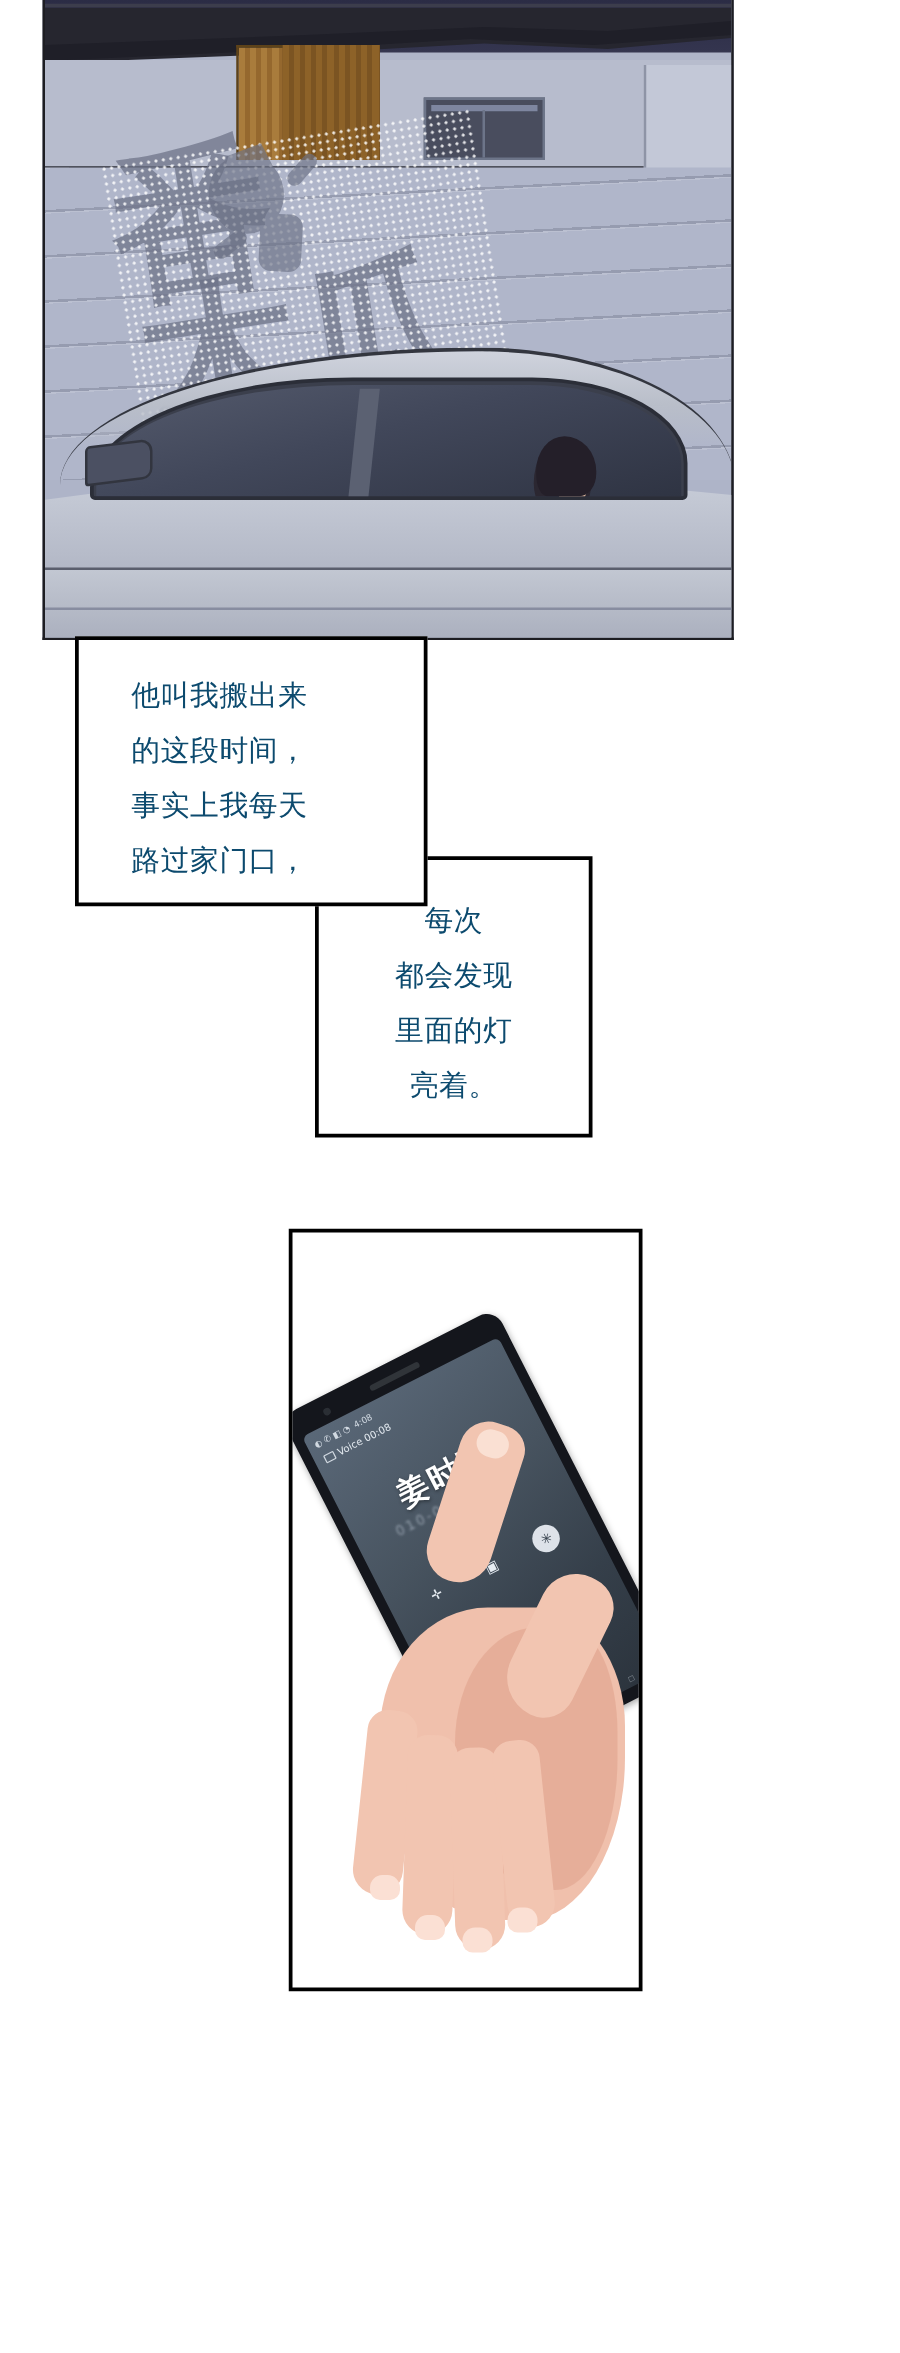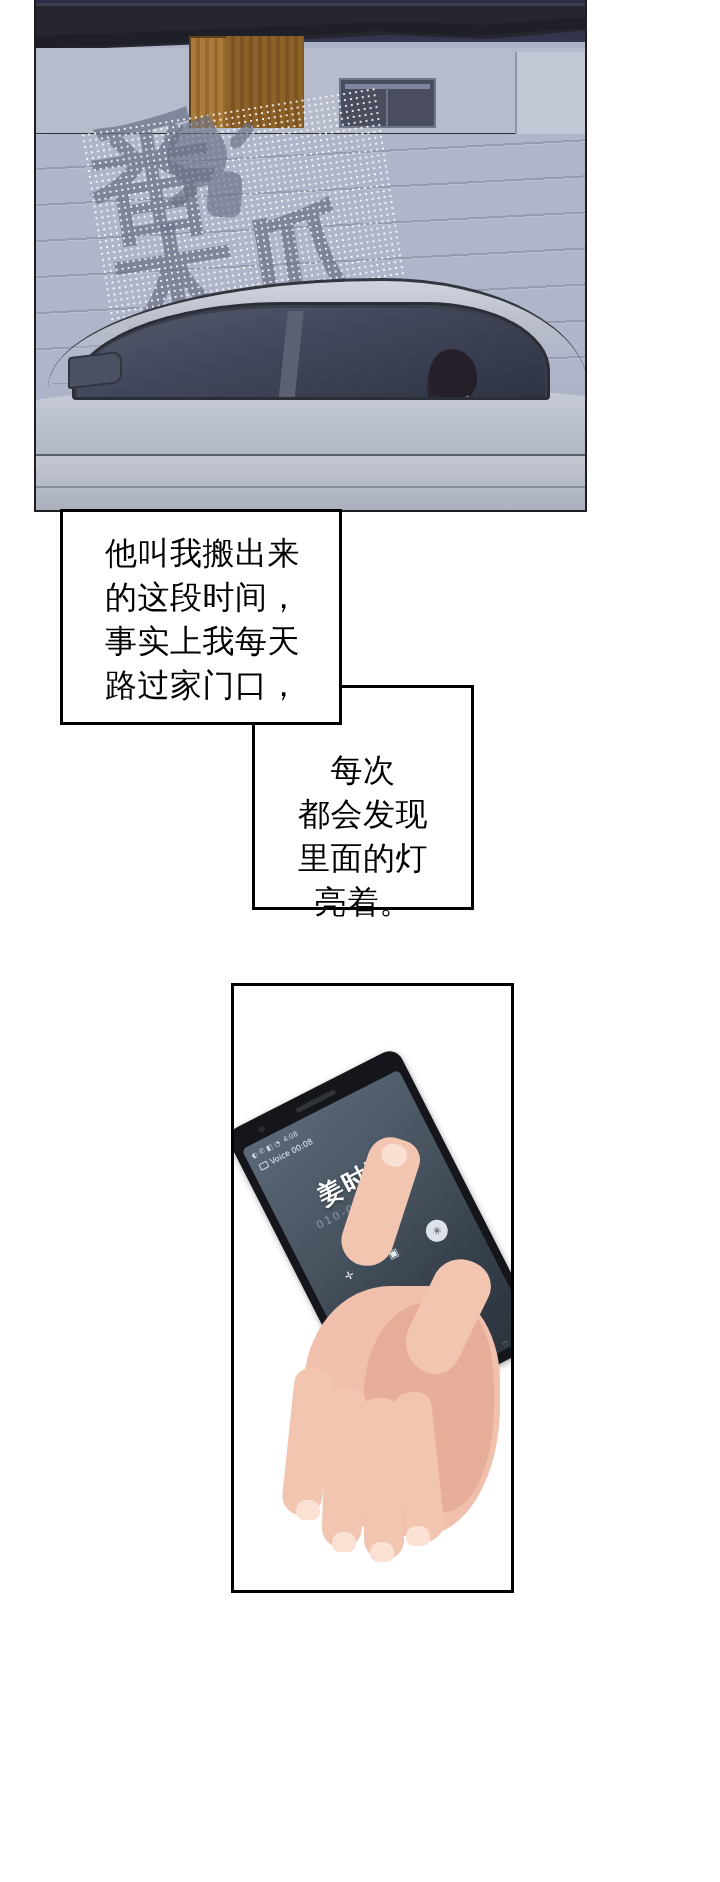--- a/index.html
+++ b/index.html
@@ -236,43 +236,43 @@
   }
 
   
   .bubble {
     position: absolute;
     background: #ffffff;
     border: 3px solid #000000;
     box-sizing: border-box;
   }
   .bubble p {
-    font-size: 32px;
+    font-size: 23px;
     line-height: 44px;
-    color: #000000;
+    color: #0c4a6e;
     letter-spacing: 0.5px;
-    font-family: Liberation Mono, monospace;
+    font-family: Liberation Sans, sans-serif;
     white-space: pre-line;
   }
   .bubble1 {
     left: 60px; top: 509px;
     width: 282px; height: 216px;
     padding: 22px 0 0 42px;
     z-index: 5;
   }
   .bubble1 p { text-align: left; }
 
   
   .bubble2 {
     left: 252px; top: 685px;
     width: 222px; height: 225px;
     padding: 26px 22px 0 22px;
     z-index: 4;
   }
-  .bubble2 p { text-align: center; margin-top: 37px; }
+  .bubble2 p { text-align: center; }
 
   
   .panel2 {
     position: absolute;
     left: 231px; top: 983px;
     width: 283px; height: 610px;
     background: #ffffff;
     border: 3px solid #000000;
     overflow: hidden;
   }

